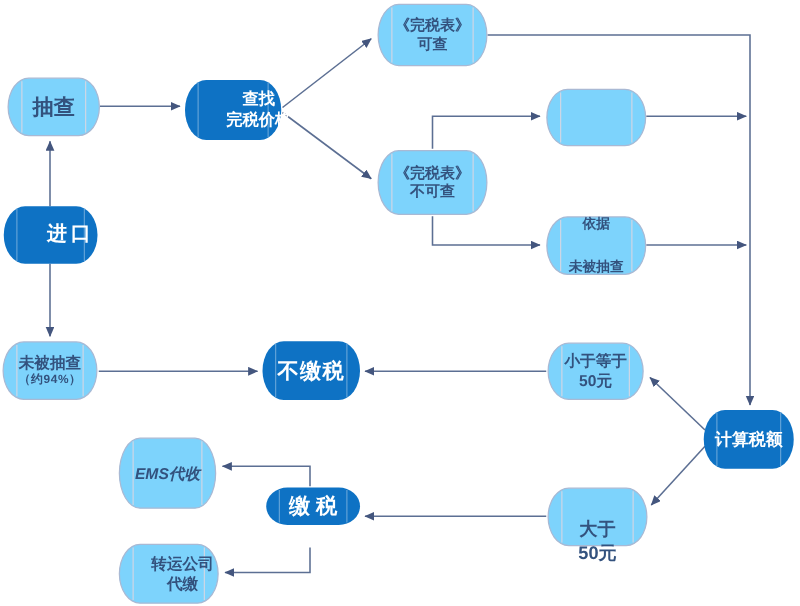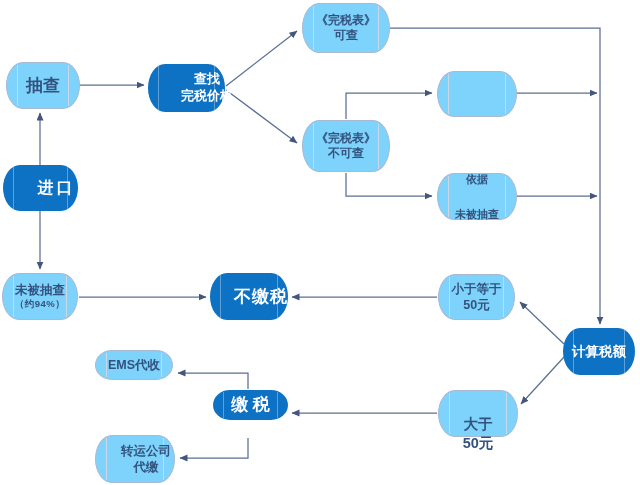--- a/index.html
+++ b/index.html
@@ -109,21 +109,21 @@
         </div>
       </div>
       <div class="node secondary" style="left: 2px; top: 273px; width: 76px; height: 47px; justify-content: center;">
         <span class="cap cl"></span>
         <span class="cap cr"></span>
         <div class="label" style="font-size: 12.5px;">
           <span>未被抽查</span>
           <span class="small">（约94%）</span>
         </div>
       </div>
-      <div class="node primary" style="left: 210px; top: 273px; width: 78px; height: 47px; justify-content: flex-end;">
+      <div class="node primary" style="left: 210px; top: 273px; width: 78px; height: 47px;">
         <span class="cap cl"></span>
         <span class="cap cr"></span>
         <div class="label" style="font-size: 17px; letter-spacing: 1px;">
           <span>不缴税</span>
         </div>
       </div>
       <div class="node secondary" style="left: 438px; top: 274px; width: 77px; height: 46px;">
         <span class="cap cl"></span>
         <span class="cap cr"></span>
         <div class="label" style="font-size: 12.5px;">
@@ -139,21 +139,21 @@
           <span>50元</span>
         </div>
       </div>
       <div class="node primary" style="left: 213px; top: 390px; width: 75px; height: 30px;">
         <span class="cap cl"></span>
         <span class="cap cr"></span>
         <div class="label" style="font-size: 17px;">
           <span>缴 税</span>
         </div>
       </div>
-      <div class="node secondary" style="left: 95px; top: 350px; width: 78px; height: 30px;">
+      <div class="node secondary" style="left: 95px; top: 350px; width: 78px; height: 57px; font-style: italic;">
         <span class="cap cl"></span>
         <span class="cap cr"></span>
         <div class="label" style="font-size: 12.5px;">
           <span>EMS代收</span>
         </div>
       </div>
       <div class="node secondary" style="left: 95px; top: 435px; width: 80px; height: 48px;">
         <span class="cap cl"></span>
         <span class="cap cr"></span>
         <div class="label" style="font-size: 12.5px; margin-left: 22px;">

